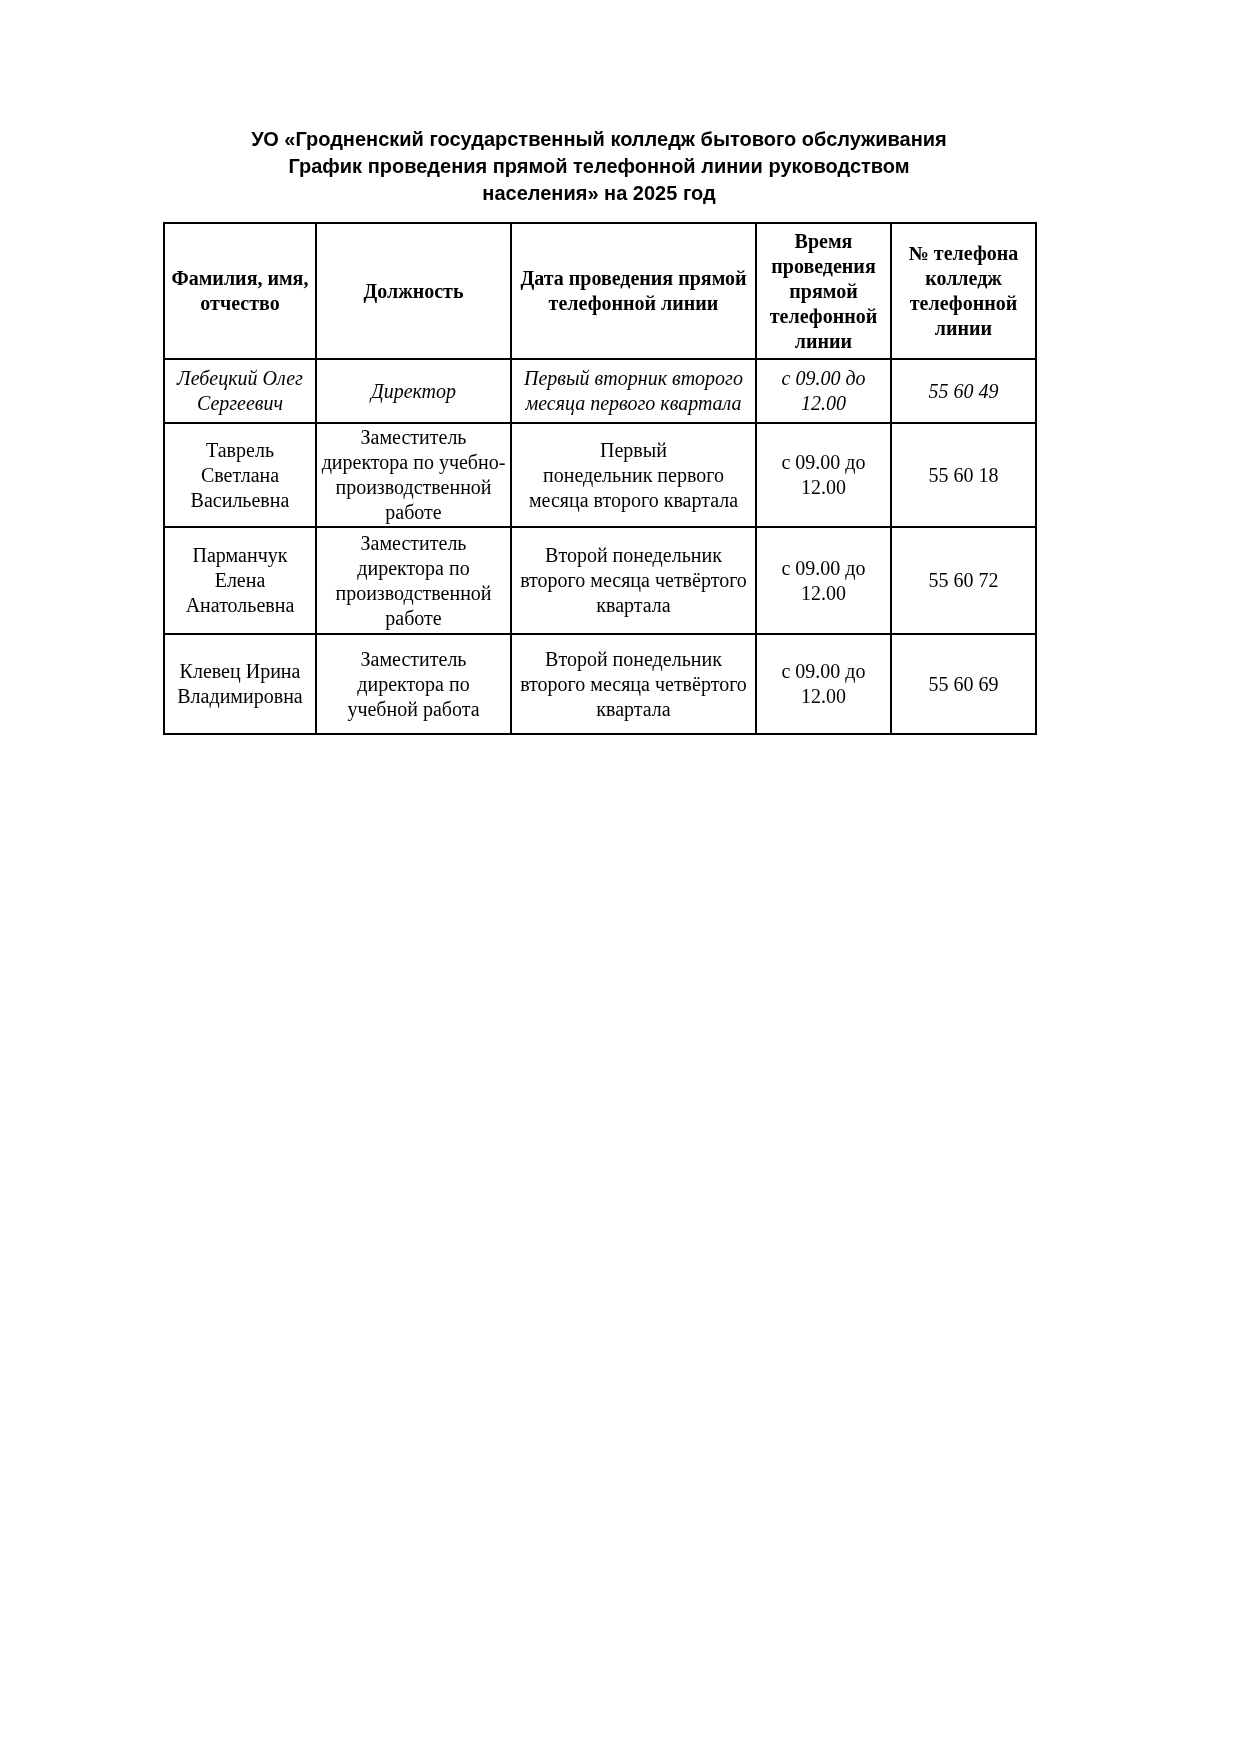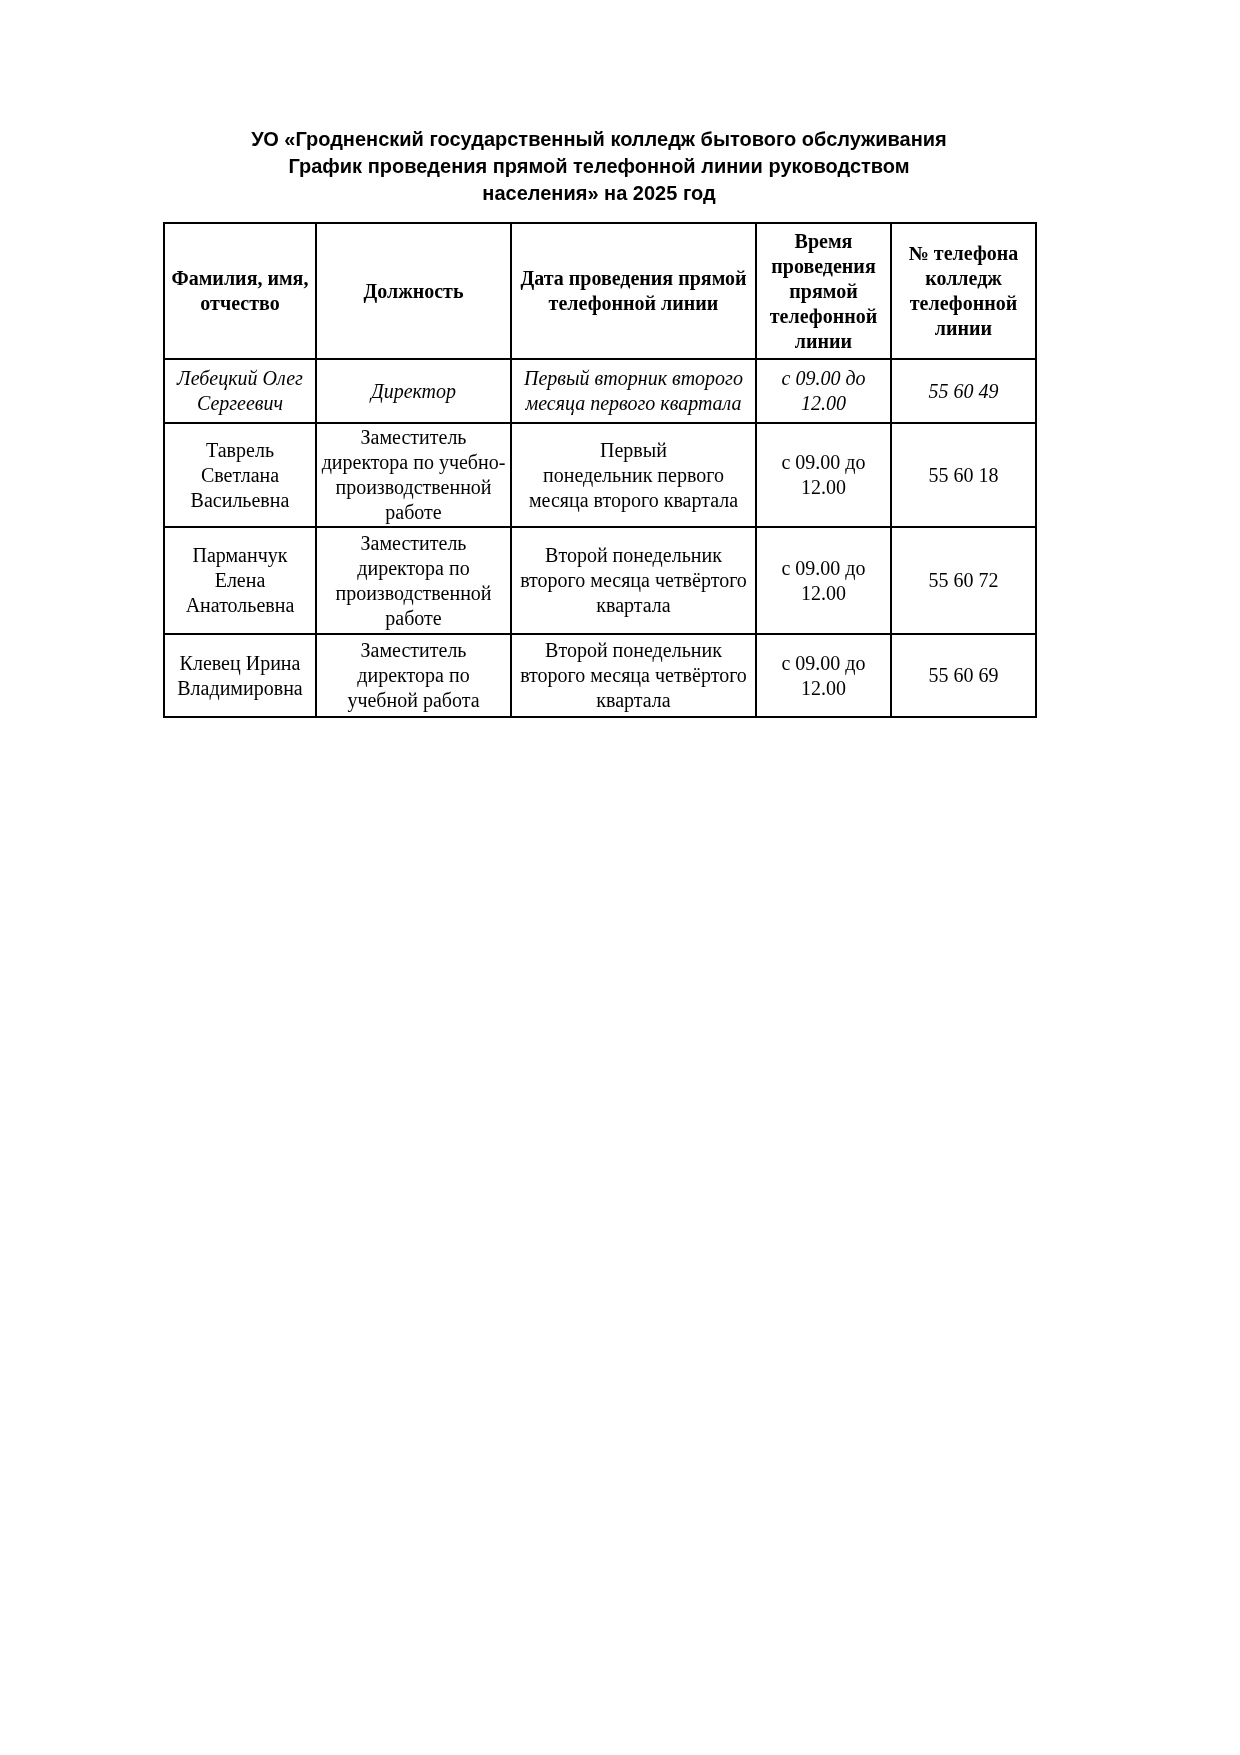--- a/index.html
+++ b/index.html
@@ -45,21 +45,21 @@
     padding: 1px 3px;
     color: #000000;
     overflow: hidden;
   }
   .schedule th { font-weight: bold; }
   .schedule thead tr       { height: 136px; }
   .schedule tbody tr.row-0 { height: 64px; font-style: italic;  }
   .schedule tbody tr.row-1 { height: 90px; padding-left: 14px; }
   .schedule tbody tr.row-2 { height: 105px; }
   .schedule tbody tr.row-3 { height: 107px; }
-  .schedule tbody tr.row-4 { height: 83px;  }
+  .schedule tbody tr.row-4 { height: 100px;  }
   col.c-name     { width: 152px; }
   col.c-position { width: 195px; }
   col.c-date     { width: 245px; }
   col.c-time     { width: 135px; }
   col.c-phone    { width: 145px; }
 </style>
 </head>
 <body>
 
 <div class="page">

